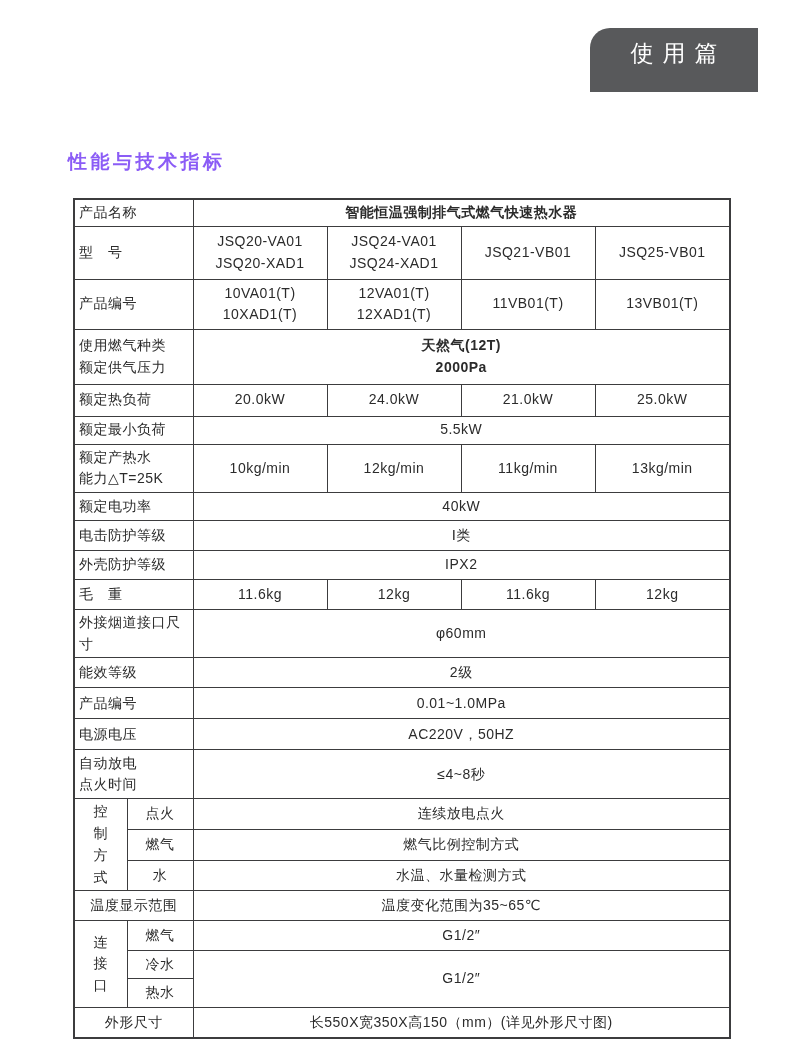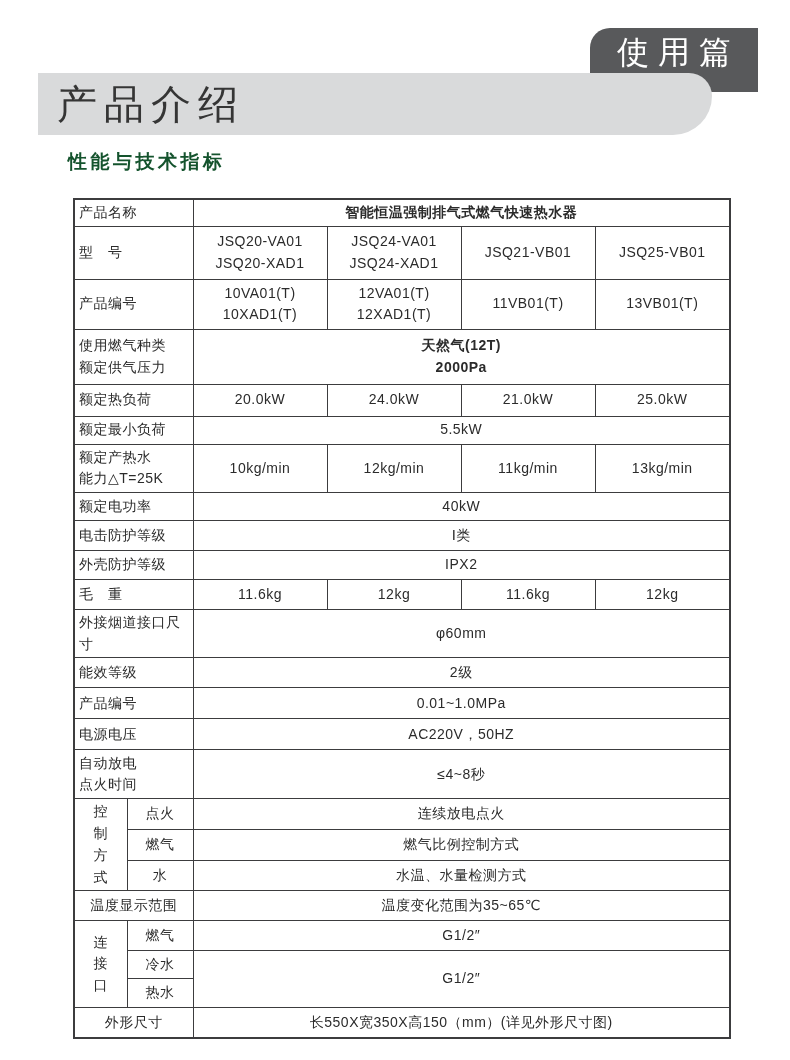--- a/index.html
+++ b/index.html
@@ -8,36 +8,36 @@
   .page {
     position:relative; width:790px; height:1060px; background:#ffffff; overflow:hidden;
   }
   
   .corner-badge {
     position:absolute; left:590px; top:28px; width:168px; height:64px;
     background:#58595b; border-radius:20px 0 0 0; z-index:1;
     display:flex; align-items:center; justify-content:center;
   }
   .corner-badge span {
-    color:#ffffff; font-size:32px; letter-spacing:9px; text-indent:9px;
+    color:#ffffff; font-size:23px; letter-spacing:9px; text-indent:9px;
     padding-bottom:14px; font-weight:500;
   }
   
   .title-banner {
     position:absolute; left:38px; top:73px; width:674px; height:62px;
     background:#d9dadb; border-radius:0 26px 44px 0; z-index:2;
     display:flex; align-items:center;
   }
   .title-banner .page-title {
     font-size:40px; color:#353535; letter-spacing:7px; padding-left:19px;
     font-weight:500; line-height:1;
   }
   .section-heading {
     position:absolute; left:68px; top:149px; font-size:19px; font-weight:bold;
-    color:#14532d; letter-spacing:3.5px; z-index:3;
+    color:#8b5cf6; letter-spacing:3.5px; z-index:3;
   }
   
   table.spec {
     position:absolute; left:73px; top:198px; width:656px;
     border-collapse:collapse; table-layout:fixed;
     font-size:14px; color:#2b2b2b; z-index:3;
     border:2px solid #3c3c3e;
   }
   table.spec td {
     border:1.5px solid #3c3c3e;
@@ -53,23 +53,20 @@
 </style>
 </head>
 <body>
 
 <div class="page">
 
   <div class="corner-badge">
     <span>使用篇</span>
   </div>
 
-  <div class="title-banner">
-    <div class="page-title">产品介绍</div>
-  </div>
 
   <div class="section-heading">性能与技术指标</div>
 
   <table class="spec">
     <colgroup>
         <col style="width: 53px;">
         <col style="width: 66px;">
         <col style="width: 134px;">
         <col style="width: 134px;">
         <col style="width: 134px;">

